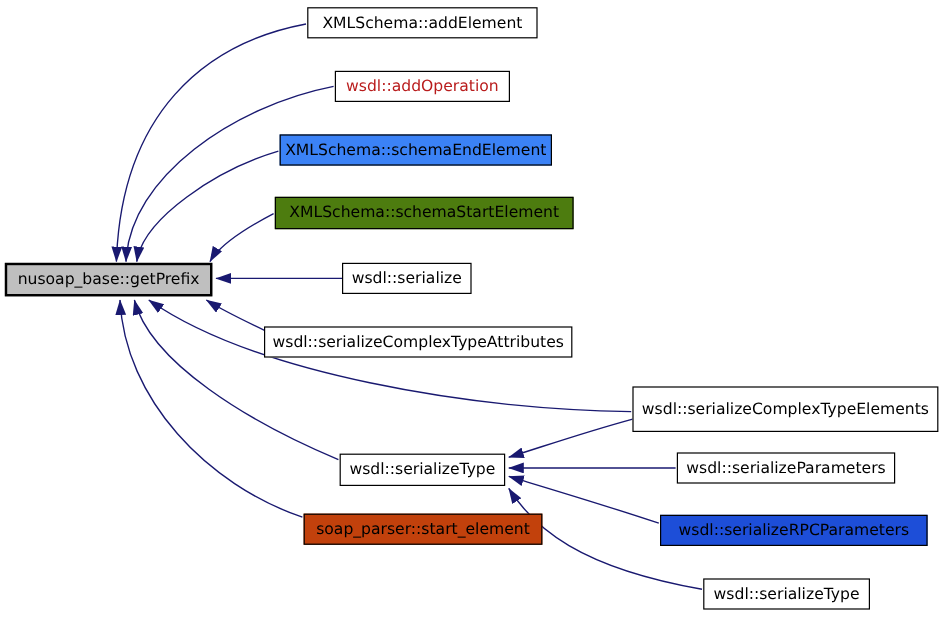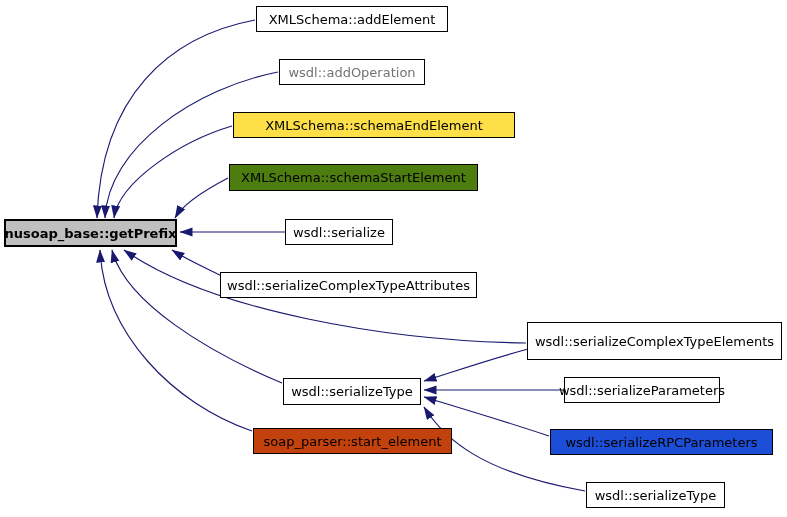--- a/index.html
+++ b/index.html
@@ -33,21 +33,20 @@
     display: flex;
     align-items: center;
     justify-content: center;
     white-space: nowrap;
     cursor: pointer;
   }
   .node.current {
     background: #bfbfbf;
     border-width: 2px;
     cursor: default;
-    font-weight: bold;
   }
 </style>
 </head>
 <body>
 
 <div class="canvas">
   <svg class="edge-layer" width="787" height="517" viewBox="0 0 787 517" xmlns="http://www.w3.org/2000/svg">
     <defs>
       <marker id="arrowhead" markerUnits="userSpaceOnUse" markerWidth="14" markerHeight="10" refX="12.5" refY="4.5" orient="auto">
         <path d="M0,0 L13,4.5 L0,9 Z" fill="#191970"></path>
@@ -69,39 +68,39 @@
         <path d="M585,491 C483,473 445,440 424,407" fill="none" stroke="#191970" stroke-width="1.15" marker-end="url(#arrowhead)"></path>
       </g>
   </svg>
   <div id="node-layer">
       <div class="node current" style="left: 4px; top: 219px; width: 173px; height: 28px; background: rgb(191, 191, 191); border-color: rgb(0, 0, 0); color: rgb(0, 0, 0);">
         <span>nusoap_base::getPrefix</span>
       </div>
       <div class="node" style="left: 256px; top: 6px; width: 192px; height: 26px; background: rgb(255, 255, 255); border-color: rgb(0, 0, 0); color: rgb(0, 0, 0);">
         <span>XMLSchema::addElement</span>
       </div>
-      <div class="node" style="left: 279px; top: 59px; width: 146px; height: 26px; background: rgb(255, 255, 255); border-color: rgb(0, 0, 0); color: #737373;">
+      <div class="node" style="left: 279px; top: 59px; width: 146px; height: 26px; background: rgb(255, 255, 255); border-color: rgb(0, 0, 0); color: #b91c1c;">
         <span>wsdl::addOperation</span>
       </div>
-      <div class="node" style="left: 233px; top: 112px; width: 282px; height: 26px; background: #fde047; border-color: rgb(0, 0, 0); color: rgb(0, 0, 0);">
+      <div class="node" style="left: 233px; top: 112px; width: 227px; height: 26px; background: #3b82f6; border-color: rgb(0, 0, 0); color: rgb(0, 0, 0);">
         <span>XMLSchema::schemaEndElement</span>
       </div>
       <div class="node" style="left: 229px; top: 164px; width: 249px; height: 27px; background: #4d7c0f; border-color: rgb(0, 0, 0); color: rgb(0, 0, 0);">
         <span>XMLSchema::schemaStartElement</span>
       </div>
       <div class="node" style="left: 285px; top: 219px; width: 108px; height: 26px; background: rgb(255, 255, 255); border-color: rgb(0, 0, 0); color: rgb(0, 0, 0); text-align: right;">
         <span>wsdl::serialize</span>
       </div>
       <div class="node" style="left: 220px; top: 272px; width: 257px; height: 26px; background: rgb(255, 255, 255); border-color: rgb(0, 0, 0); color: rgb(0, 0, 0);">
         <span>wsdl::serializeComplexTypeAttributes</span>
       </div>
       <div class="node" style="left: 527px; top: 322px; width: 255px; height: 38px; background: rgb(255, 255, 255); border-color: rgb(0, 0, 0); color: rgb(0, 0, 0);">
         <span>wsdl::serializeComplexTypeElements</span>
       </div>
-      <div class="node" style="left: 564px; top: 377px; width: 156px; height: 26px; background: rgb(255, 255, 255); border-color: rgb(0, 0, 0); color: rgb(0, 0, 0);">
+      <div class="node" style="left: 564px; top: 377px; width: 182px; height: 26px; background: rgb(255, 255, 255); border-color: rgb(0, 0, 0); color: rgb(0, 0, 0);">
         <span>wsdl::serializeParameters</span>
       </div>
       <div class="node" style="left: 550px; top: 429px; width: 223px; height: 26px; background: #1d4ed8; border-color: rgb(0, 0, 0); color: rgb(0, 0, 0);">
         <span>wsdl::serializeRPCParameters</span>
       </div>
       <div class="node" style="left: 586px; top: 482px; width: 139px; height: 26px; background: rgb(255, 255, 255); border-color: rgb(0, 0, 0); color: rgb(0, 0, 0);">
         <span>wsdl::serializeType</span>
       </div>
       <div class="node" style="left: 283px; top: 378px; width: 138px; height: 27px; background: rgb(255, 255, 255); border-color: rgb(0, 0, 0); color: rgb(0, 0, 0);">
         <span>wsdl::serializeType</span>

